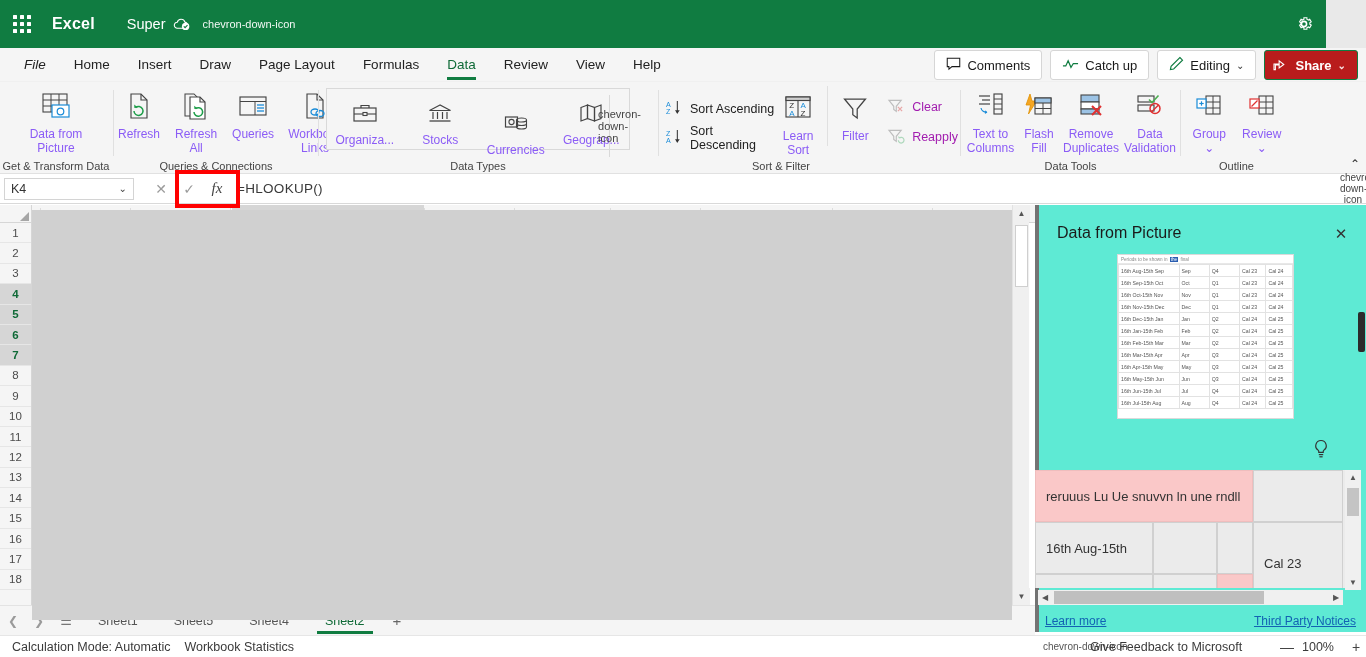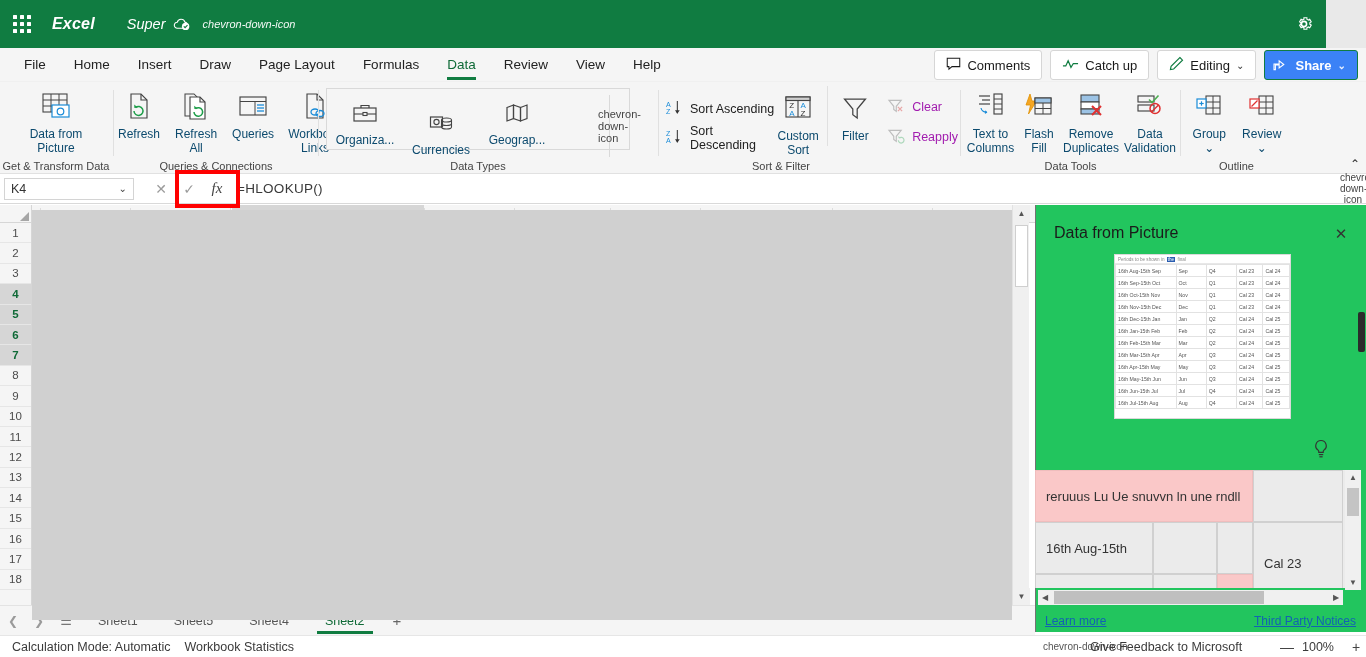--- a/index.html
+++ b/index.html
@@ -8,21 +8,21 @@
     overflow: hidden;
     font-family: "Liberation Sans", sans-serif;
     background: #fff;
     -webkit-font-smoothing: antialiased;
   }
   #app { position: relative; width: 1366px; height: 657px; }
 
   
   .titlebar {
     position: absolute; left: 0; top: 0; width: 1366px; height: 48px;
-    background: #107C41; display: flex; align-items: center; font-style: italic;
+    background: #107C41; display: flex; align-items: center;
   }
   .waffle {
     width: 44px; height: 48px; display: flex; align-items: center; justify-content: center;
     cursor: pointer;
   }
   .waffle-grid { display: grid; grid-template-columns: repeat(3, 4px); grid-gap: 3px; }
   .waffle-grid i { width: 4px; height: 4px; background: #fff; display: block; border-radius: 0.5px; }
   .app-name {
     color: #fff; font-size: 16px; font-weight: bold; margin-left: 8px; letter-spacing: .2px;
     cursor: pointer;
@@ -51,53 +51,53 @@
   .ribbon-tabs {
     position: absolute; left: 0; top: 48px; width: 1366px; height: 34px;
     background: #F5F5F5; display: flex; align-items: center;
     border-bottom: 1px solid #F0F0F0;
   }
   .rtab {
     font-size: 13.5px; color: #222; padding: 0 14px; height: 34px;
     display: flex; align-items: center; cursor: pointer; position: relative;
     white-space: nowrap;
   }
-  .rtab:first-child { margin-left: 10px; }
+  .rtab:first-child { margin-left: 10px; font-style: italic; }
   .rtab.active { color: #0F6A37; font-weight: normal; }
   .rtab.active::after {
     content: ""; position: absolute; left: 14px; right: 14px; bottom: 2px;
     height: 2.5px; background: #107C41;
   }
   .tab-right { position: absolute; right: 8px; top: 2px; display: flex; align-items: center; gap: 8px; }
   .pillbtn {
     height: 30px; border: 1px solid #D6D6D6; background: #fff; border-radius: 3px;
     display: flex; align-items: center; gap: 6px; padding: 0 11px;
     font-size: 13px; color: #1a1a1a; cursor: pointer; white-space: nowrap;
   }
   .pillbtn.share {
-    background: #3b82f6; border-color: #107C41; color: #fff; font-weight: bold; padding-left: 8px;
+    background: #b91c1c; border-color: #107C41; color: #fff; font-weight: bold; padding-left: 8px;
   }
   .chev { font-size: 10px; opacity: .9; }
 
   
   .ribbon {
     position: absolute; left: 0; top: 82px; width: 1366px; height: 92px;
     background: #F5F5F5; border-bottom: 1px solid #E1E1E1;
   }
   .rgroup { position: absolute; top: 0; height: 92px; }
   .rgroup-label {
     position: absolute; bottom: 2px; left: 0; width: 100%;
     text-align: center; font-size: 11px; color: #444;
   }
   .rsep { position: absolute; top: 8px; width: 1px; height: 66px; background: #E0E0E0; }
   .bigbtn {
     display: flex; flex-direction: column; align-items: center; justify-content: flex-start;
     cursor: pointer; padding-top: 6px;
   }
-  .bigbtn .lbl { font-size: 12px; color: #0c4a6e; text-align: center; line-height: 13.5px; margin-top: 4px; }
+  .bigbtn .lbl { font-size: 12px; color: #8b5cf6; text-align: center; line-height: 13.5px; margin-top: 4px; }
   .ico { height: 34px; display: flex; align-items: center; justify-content: center; }
 
   .smallbtn {
     display: flex; align-items: center; gap: 7px; cursor: pointer;
     font-size: 12.5px; color: #212121; height: 22px;
   }
   .smallbtn.disabled { color: #a21caf; cursor: default; }
 
   .dtypes-box {
     position: absolute; left: 0; top: 6px; width: 304px; height: 62px;
@@ -207,21 +207,21 @@
   .sheet-add { padding: 0 10px; font-size: 15px; color: #666; cursor: pointer; }
   .sheet-menu { width: 28px; text-align: center; font-size: 13px; color: #777; cursor: pointer; }
   .grid-overlay {
     position: absolute; left: 32px; top: 210px; width: 980px; height: 410px;
     background: #D0D0D0; z-index: 20; pointer-events: none;
   }
 
   
   .pane {
     position: absolute; left: 1035px; top: 205px; width: 331px; height: 427px;
-    background: #22c55e; border-left: 1px solid #737373; text-decoration: underline;
+    background: #5eead4; border-left: 4px solid #737373; text-decoration: underline;
   }
   .pane-title {
     position: absolute; left: 18px; top: 19px; font-size: 16px; color: #1b1b1b;
   }
   .pane-close {
     position: absolute; right: 12px; top: 16px; width: 26px; height: 26px;
     display: flex; align-items: center; justify-content: center;
     font-size: 15px; color: #333; cursor: pointer;
   }
   .thumb {
@@ -472,20 +472,33 @@
           <span class="ico">
             <svg width="26" height="22" viewBox="0 0 26 22">
                 <rect x="2" y="6" width="22" height="13" fill="none" stroke="#444" stroke-width="1.2"></rect>
                 <path d="M9 6V3.5h8V6" fill="none" stroke="#444" stroke-width="1.2"></path>
                 <rect x="11" y="10.5" width="4" height="3" fill="none" stroke="#444" stroke-width="1.1"></rect>
                 <line x1="2" y1="12" x2="11" y2="12" stroke="#444" stroke-width="1.1"></line>
                 <line x1="15" y1="12" x2="24" y2="12" stroke="#444" stroke-width="1.1"></line>
               </svg>
           </span>
           <span class="lbl">Organiza...</span>
+        </div>
+        <div class="bigbtn" style="width:76px;">
+          <span class="ico">
+            <svg width="26" height="22" viewBox="0 0 26 22">
+                <path d="M13 3L2.5 8.5h21z" fill="none" stroke="#444" stroke-width="1.2"></path>
+                <line x1="6" y1="10" x2="6" y2="17" stroke="#444" stroke-width="1.2"></line>
+                <line x1="10.5" y1="10" x2="10.5" y2="17" stroke="#444" stroke-width="1.2"></line>
+                <line x1="15.5" y1="10" x2="15.5" y2="17" stroke="#444" stroke-width="1.2"></line>
+                <line x1="20" y1="10" x2="20" y2="17" stroke="#444" stroke-width="1.2"></line>
+                <line x1="2.5" y1="19" x2="23.5" y2="19" stroke="#444" stroke-width="1.3"></line>
+              </svg>
+          </span>
+          <span class="lbl">Stocks</span>
         </div>
         <div class="bigbtn" style="width:76px;margin-top:20px;">
           <span class="ico">
             <svg width="26" height="22" viewBox="0 0 26 22">
                 <rect x="2.5" y="5" width="12" height="10" fill="none" stroke="#444" stroke-width="1.2"></rect>
                 <circle cx="8.5" cy="10" r="2.6" fill="none" stroke="#444" stroke-width="1.1"></circle>
                 <ellipse cx="18.5" cy="8" rx="5" ry="2" fill="none" stroke="#444" stroke-width="1.1"></ellipse>
                 <path d="M13.5 8v7c0 1.1 2.2 2 5 2s5-.9 5-2V8" fill="none" stroke="#444" stroke-width="1.1"></path>
                 <path d="M13.5 11.5c0 1.1 2.2 2 5 2s5-.9 5-2" fill="none" stroke="#444" stroke-width="1.1"></path>
               </svg>
@@ -539,21 +552,21 @@
             <svg width="32" height="30" viewBox="0 0 32 30">
                 <rect x="4" y="3" width="24" height="20" fill="none" stroke="#444" stroke-width="1.15"></rect>
                 <rect x="4" y="3" width="24" height="3.5" fill="#D0D0D0" stroke="#444" stroke-width="1.15"></rect>
                 <line x1="16" y1="6.5" x2="16" y2="23" stroke="#444" stroke-width="1.1"></line>
                 <text x="7.2" y="14" font-size="8" fill="#333" font-family="Liberation Sans">Z</text>
                 <text x="7.2" y="21.5" font-size="8" fill="#1A8CD8" font-family="Liberation Sans">A</text>
                 <text x="18.6" y="14" font-size="8" fill="#1A8CD8" font-family="Liberation Sans">A</text>
                 <text x="18.6" y="21.5" font-size="8" fill="#333" font-family="Liberation Sans">Z</text>
               </svg>
           </span>
-          <span class="lbl"><span>Custom</span><br><span>Sort</span></span>
+          <span class="lbl"><span>Learn</span><br><span>Sort</span></span>
         </div>
         <div style="width:1px; height:60px; background:#E0E0E0; margin:0 8px 0 6px;"></div>
         <div class="bigbtn" style="width:44px;">
           <span class="ico">
             <svg width="28" height="28" viewBox="0 0 28 28">
                 <path d="M3.5 4h21l-8.3 10v9l-4.4-3.2V14z" fill="none" stroke="#444" stroke-width="1.25"></path>
               </svg>
           </span>
           <span class="lbl">Filter</span>
         </div>

